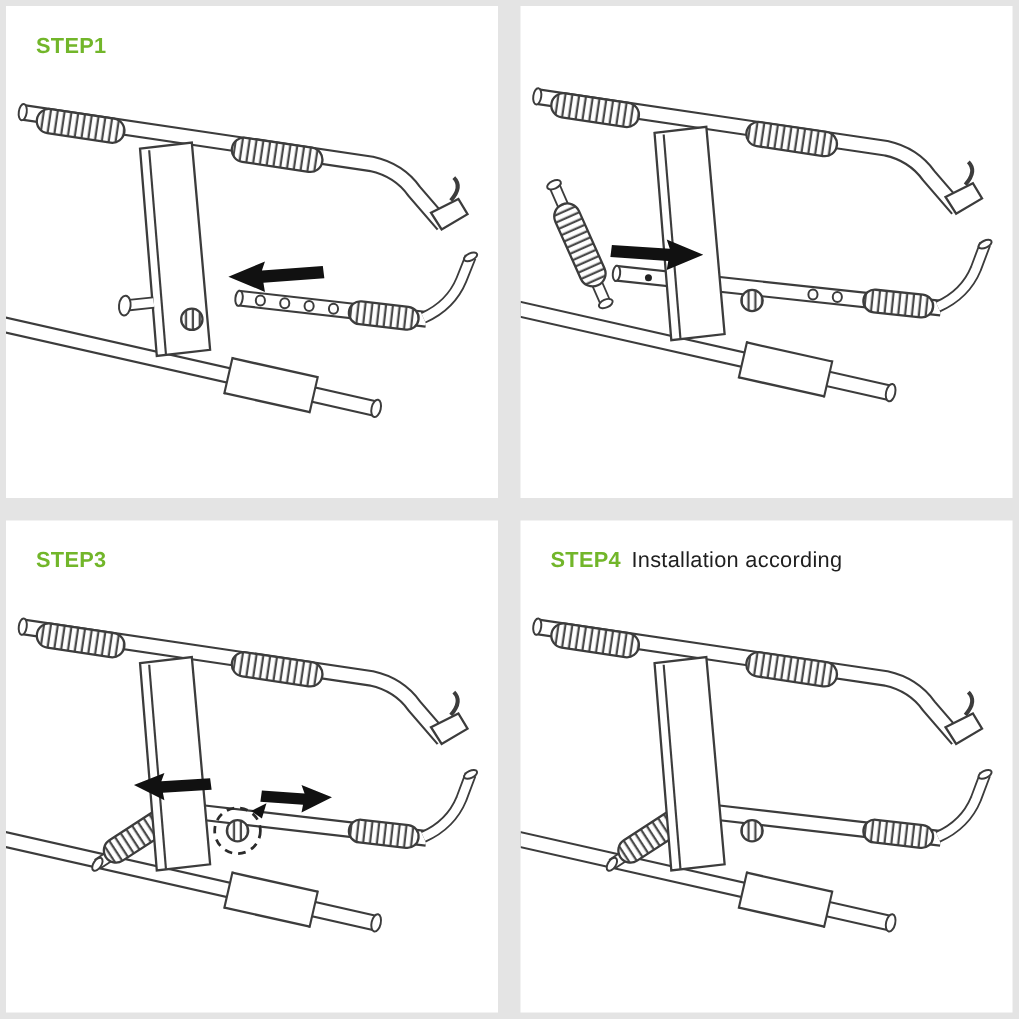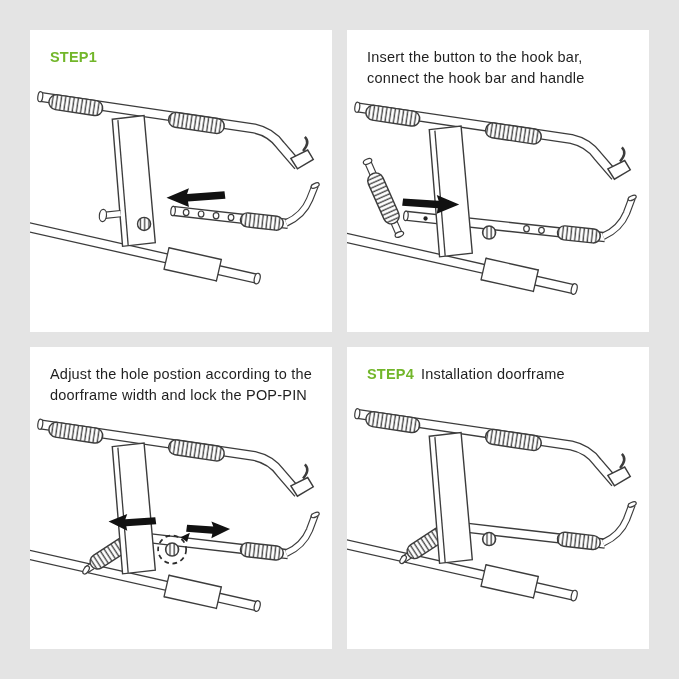--- a/index.html
+++ b/index.html
@@ -1,18 +1,18 @@
 <!DOCTYPE html>
 <html><head>
 <meta charset="utf-8">
 <style>
   *{box-sizing:border-box}
   html,body{margin:0;padding:0}
   body{width:679px;height:679px;background:#e4e4e4;font-family:"Liberation Sans",sans-serif;}
-  .grid{display:grid;width:679px;height:679px;grid-template-columns:1fr 1fr;grid-template-rows:1fr 1fr;gap:15px;padding:30px;}
+  .grid{display:grid;width:679px;height:679px;grid-template-columns:1fr 1fr;grid-template-rows:1fr 1fr;gap:15px;padding:4px;}
   .panel{background:#fff;display:flex;flex-direction:column;overflow:hidden;}
   .caption{display:flex;gap:7px;padding:17px 16px 2px 20px;font-size:14.5px;line-height:1.45;color:#1f1f1f;letter-spacing:.2px;}
   .step-label{color:#72b62a;font-weight:700;white-space:nowrap;}
   .art{flex:1;display:flex;align-items:center;justify-content:center;min-height:0;}
   .art svg{width:100%;height:100%;}
   
   .t-o{fill:none;stroke:#3c3c3c;stroke-width:11;}
   .t-i{fill:none;stroke:#fff;stroke-width:8.2;}
   .t-o.thin{stroke-width:8;}
   .t-i.thin{stroke-width:5.6;}
@@ -87,21 +87,20 @@
           <ellipse class="cap" cx="78" cy="139" rx="3.8" ry="6.5" transform="rotate(6 78 139)"></ellipse>
           <circle class="grip" cx="122" cy="148" r="7"></circle>
         </g>
         <path class="arrow" d="M146,120 L170,110 L168,116 L208,113 L209,121 L169,124 L170,130 Z"></path>
       </svg>
     </div>
   </section>
 
   <section class="panel">
     <header class="caption">
-      <span class="step-text">Insert the button to the hook bar, connect the hook bar and handle</span>
     </header>
     <div class="art">
       <svg viewBox="0 0 323 247" preserveAspectRatio="xMidYMid meet">
         <g>
           <path class="t-o" d="M-8,150 L244,207"></path>
             <path class="t-i" d="M-8,150 L244,207"></path>
           <path class="s-o" d="M146,185 L202,197.5"></path>
             <path class="s-i" d="M146,185 L202,197.5"></path>
           <line class="edge" x1="148.8" y1="172.8" x2="143.2" y2="197.2"></line>
           <line class="edge" x1="204.8" y1="185.3" x2="199.2" y2="209.7"></line>
@@ -140,21 +139,21 @@
           <ellipse class="cap" cx="56" cy="148" rx="2.6" ry="4.8" transform="rotate(66 56 148)"></ellipse>
           <rect class="grip" x="10" y="101" width="58" height="17" rx="8.5" transform="rotate(66 39 109.5)"></rect>
         </g>
         <path class="arrow" d="M120,116 L96,106 L98,112 L60,109.5 L59,117.5 L97,120 L96,126 Z"></path>
       </svg>
     </div>
   </section>
 
   <section class="panel">
     <header class="caption">
-      <span class="step-text">Adjust the hole postion according to the doorframe width and lock the POP-PIN</span>
+      <span class="step-label">STEP3</span>
     </header>
     <div class="art">
       <svg viewBox="0 0 323 247" preserveAspectRatio="xMidYMid meet">
         <g>
           <path class="t-o" d="M-8,150 L244,207"></path>
             <path class="t-i" d="M-8,150 L244,207"></path>
           <path class="s-o" d="M146,185 L202,197.5"></path>
             <path class="s-i" d="M146,185 L202,197.5"></path>
           <line class="edge" x1="148.8" y1="172.8" x2="143.2" y2="197.2"></line>
           <line class="edge" x1="204.8" y1="185.3" x2="199.2" y2="209.7"></line>
@@ -192,21 +191,21 @@
         <path class="arrow" d="M214,124 L194,116 L196,121.5 L168,119.5 L167,127 L195,129 L194,134 Z"></path>
         <circle class="dash" cx="152" cy="146" r="15"></circle>
         <path class="arrow" d="M161,133 L171,128 L168,138 Z"></path>
       </svg>
     </div>
   </section>
 
   <section class="panel">
     <header class="caption">
       <span class="step-label">STEP4</span>
-      <span class="step-text">Installation doorframe</span>
+      <span class="step-text">Installation according</span>
     </header>
     <div class="art">
       <svg viewBox="0 0 323 247" preserveAspectRatio="xMidYMid meet">
         <g>
           <path class="t-o" d="M-8,150 L244,207"></path>
             <path class="t-i" d="M-8,150 L244,207"></path>
           <path class="s-o" d="M146,185 L202,197.5"></path>
             <path class="s-i" d="M146,185 L202,197.5"></path>
           <line class="edge" x1="148.8" y1="172.8" x2="143.2" y2="197.2"></line>
           <line class="edge" x1="204.8" y1="185.3" x2="199.2" y2="209.7"></line>

